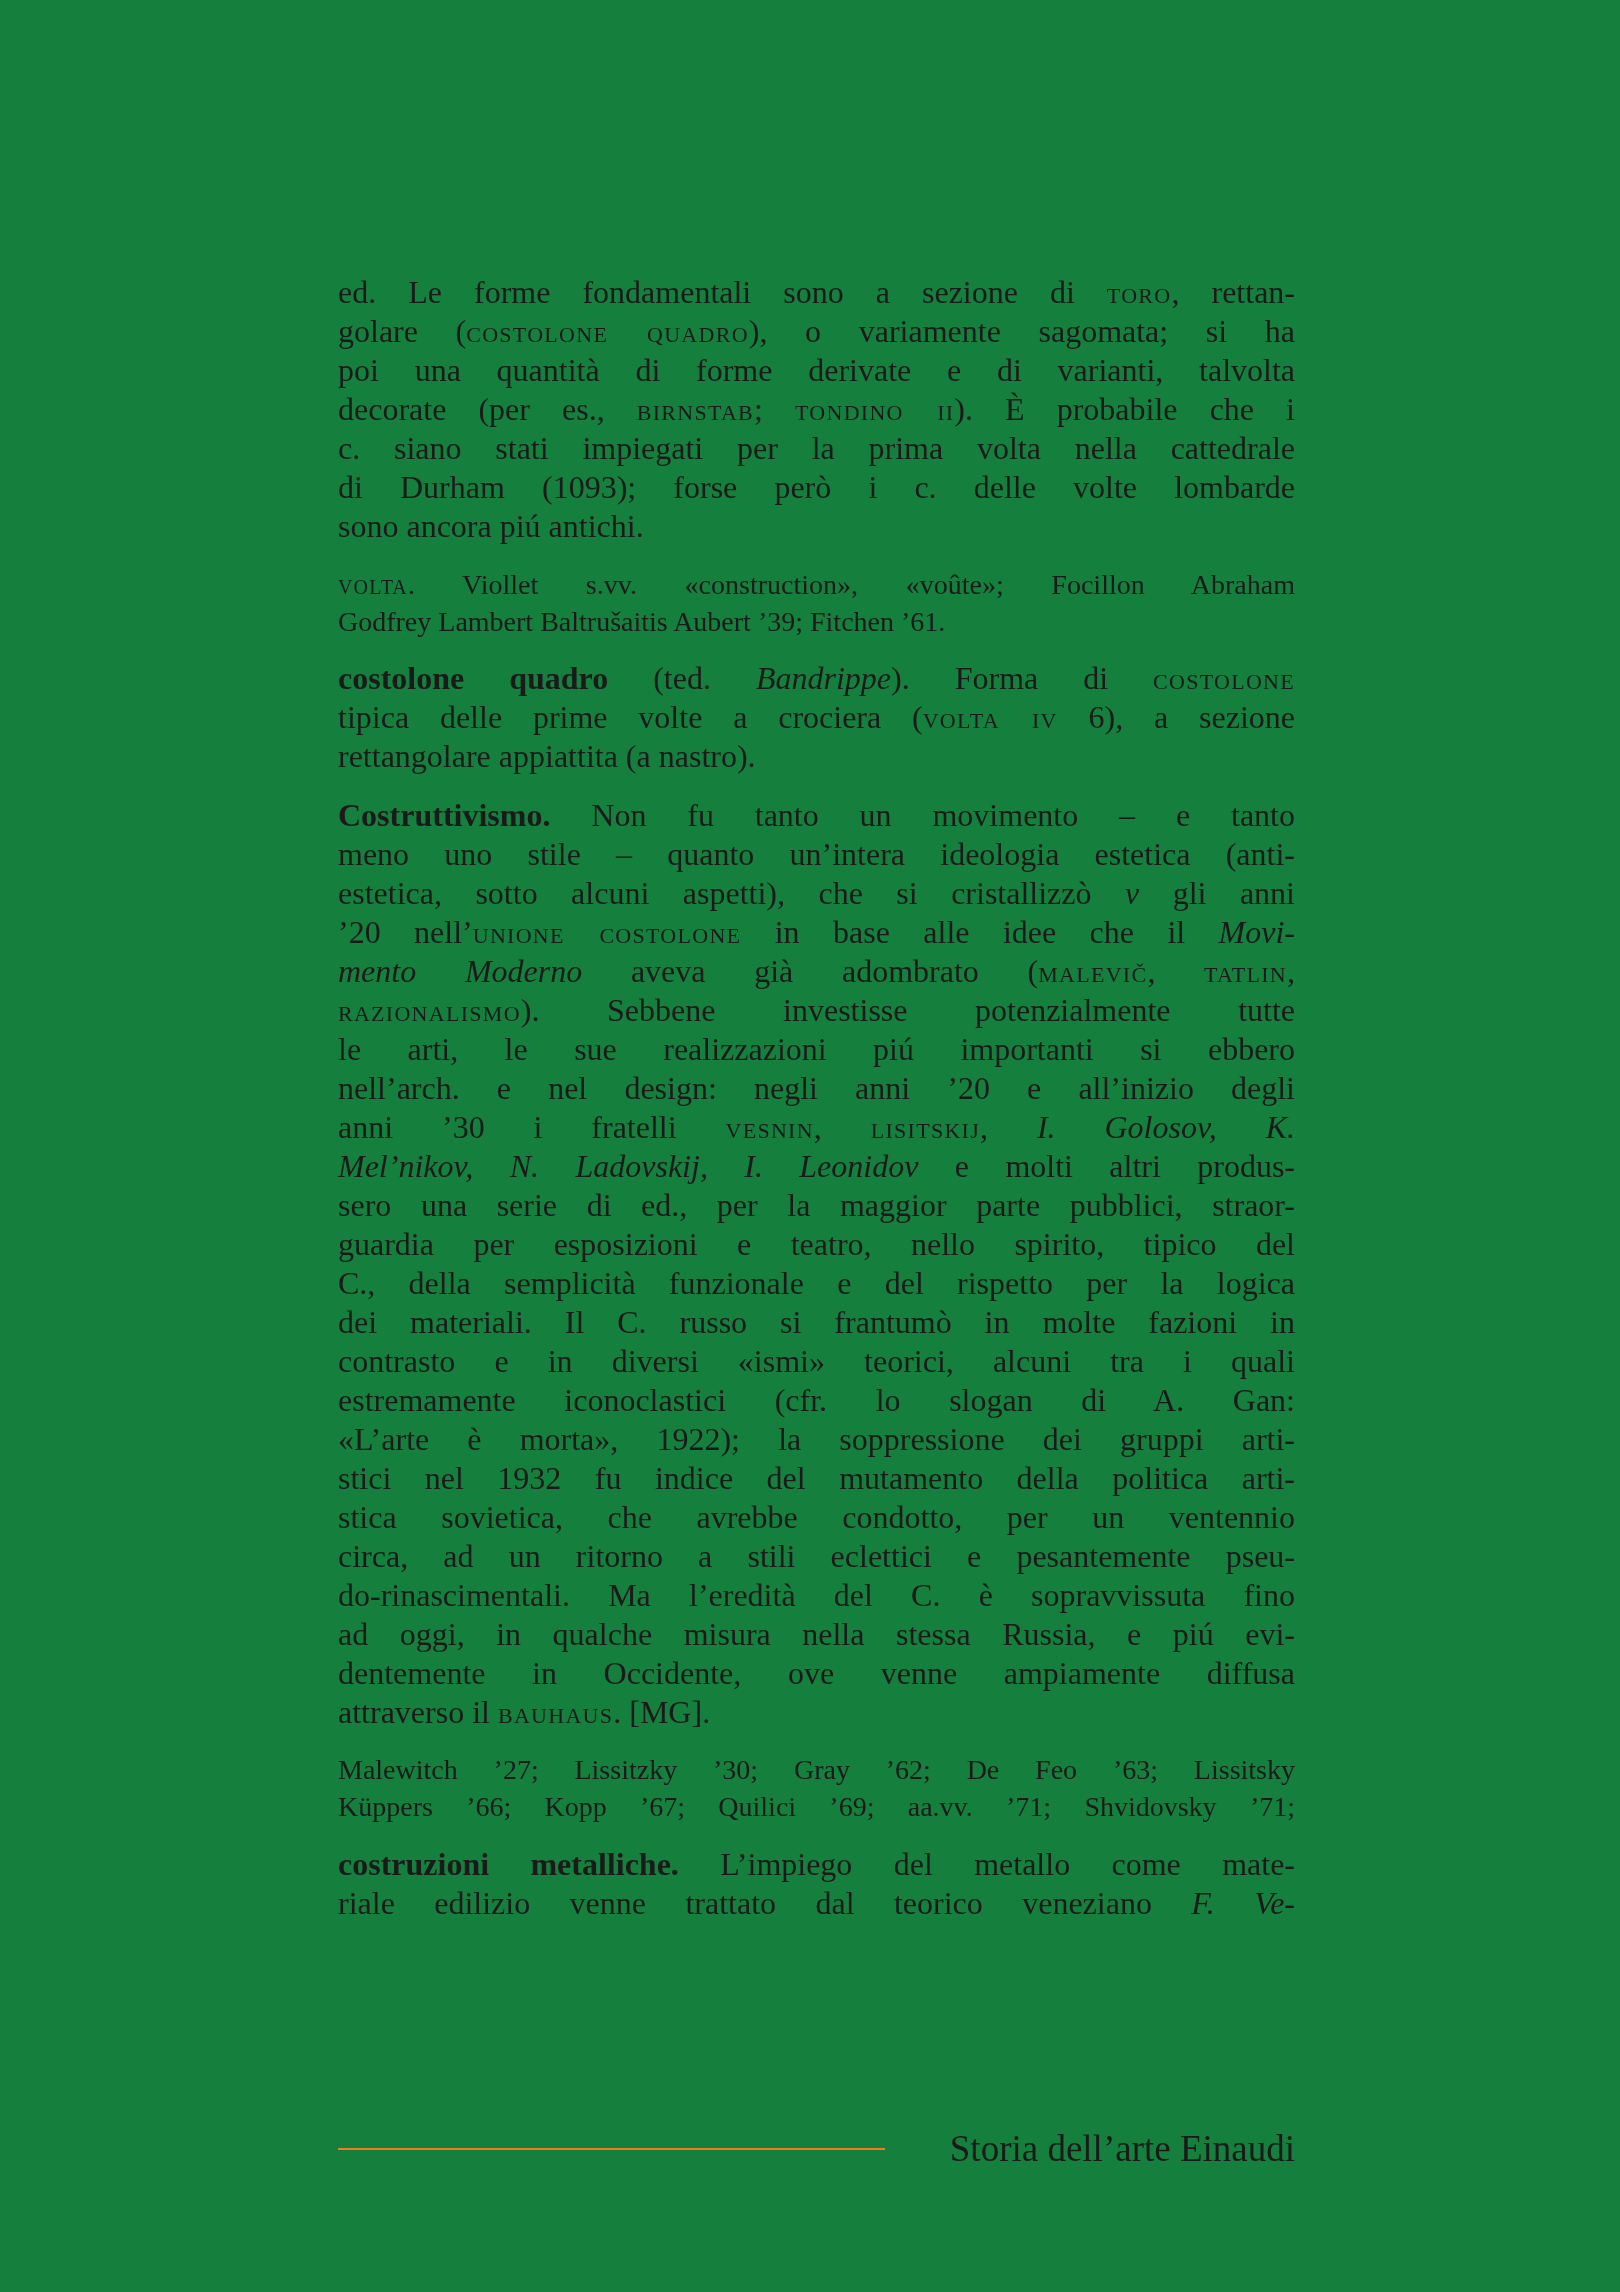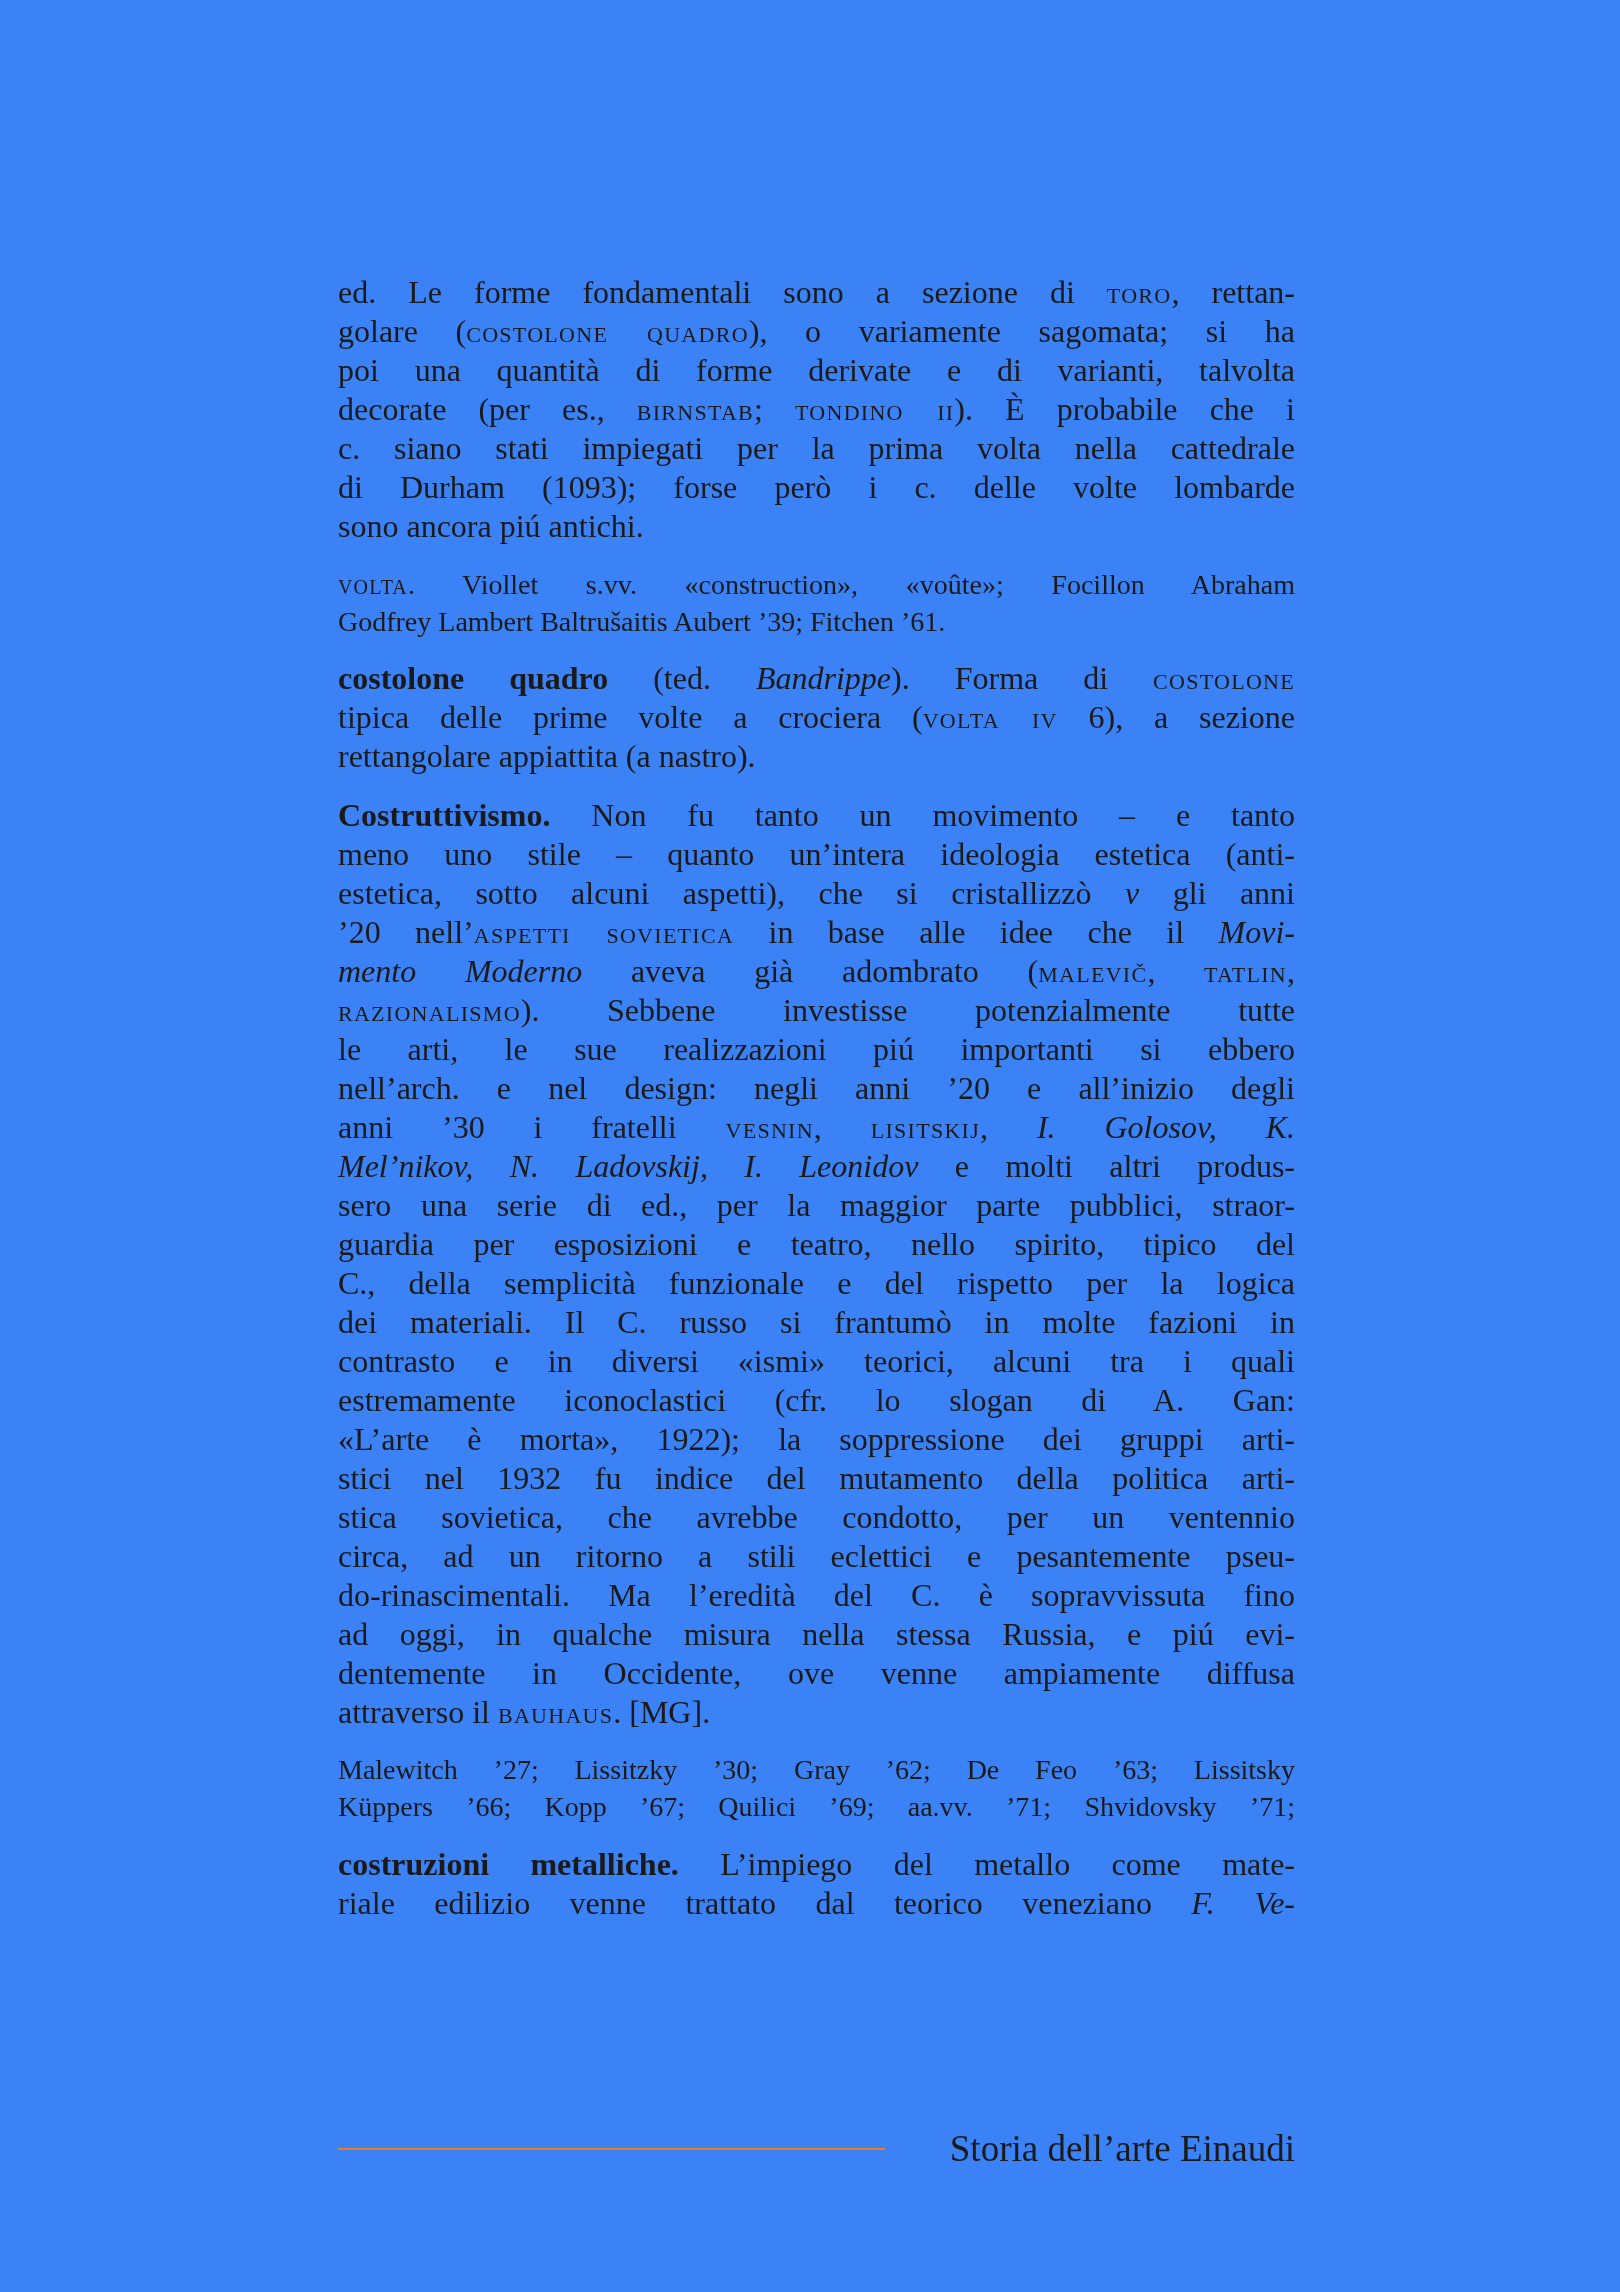--- a/index.html
+++ b/index.html
@@ -59,21 +59,21 @@
   }
   .footer-text {
     flex: 0 0 auto;
     font-size: 37px;
     white-space: nowrap;
   }
 </style>
 </head>
 <body>
 
-<div class="page" style="background: #3b82f6; color: rgb(26, 26, 26);">
+<div class="page" style="background: #15803d; color: rgb(26, 26, 26);">
   <div class="column">
       <div class="block body-block">
         <div class="line"><span class="r">ed. Le forme fondamentali sono a sezione di </span><span class="sc">toro</span><span class="r">, rettan-</span></div>
         <div class="line"><span class="r">golare (</span><span class="sc">costolone quadro</span><span class="r">), o variamente sagomata; si ha</span></div>
         <div class="line"><span class="r">poi una quantità di forme derivate e di varianti, talvolta</span></div>
         <div class="line"><span class="r">decorate (per es., </span><span class="sc">birnstab</span><span class="r">; </span><span class="sc">tondino ii</span><span class="r">). È probabile che i</span></div>
         <div class="line"><span class="r">c. siano stati impiegati per la prima volta nella cattedrale</span></div>
         <div class="line"><span class="r">di Durham (1093); forse però i c. delle volte lombarde</span></div>
         <div class="line natural"><span class="r">sono ancora piú antichi.</span></div>
       </div>
@@ -83,21 +83,21 @@
       </div>
       <div class="block body-block">
         <div class="line"><span class="b">costolone quadro</span><span class="r"> (ted. </span><span class="i">Bandrippe</span><span class="r">). Forma di </span><span class="sc">costolone</span></div>
         <div class="line"><span class="r">tipica delle prime volte a crociera (</span><span class="sc">volta iv</span><span class="r"> 6), a sezione</span></div>
         <div class="line natural"><span class="r">rettangolare appiattita (a nastro).</span></div>
       </div>
       <div class="block body-block">
         <div class="line"><span class="b">Costruttivismo.</span><span class="r"> Non fu tanto un movimento – e tanto</span></div>
         <div class="line"><span class="r">meno uno stile – quanto un’intera ideologia estetica (anti-</span></div>
         <div class="line"><span class="r">estetica, sotto alcuni aspetti), che si cristallizzò </span><span class="i">v</span><span class="r"> gli anni</span></div>
-        <div class="line"><span class="r">’20 nell’</span><span class="sc">aspetti sovietica</span><span class="r"> in base alle idee che il </span><span class="i">Movi-</span></div>
+        <div class="line"><span class="r">’20 nell’</span><span class="sc">unione costolone</span><span class="r"> in base alle idee che il </span><span class="i">Movi-</span></div>
         <div class="line"><span class="i">mento Moderno</span><span class="r"> aveva già adombrato (</span><span class="sc">malevič</span><span class="r">, </span><span class="sc">tatlin</span><span class="r">,</span></div>
         <div class="line"><span class="sc">razionalismo</span><span class="r">). Sebbene investisse potenzialmente tutte</span></div>
         <div class="line"><span class="r">le arti, le sue realizzazioni piú importanti si ebbero</span></div>
         <div class="line"><span class="r">nell’arch. e nel design: negli anni ’20 e all’inizio degli</span></div>
         <div class="line"><span class="r">anni ’30 i fratelli </span><span class="sc">vesnin</span><span class="r">, </span><span class="sc">lisitskij</span><span class="r">, </span><span class="i">I. Golosov, K.</span></div>
         <div class="line"><span class="i">Mel’nikov, N. Ladovskij, I. Leonidov</span><span class="r"> e molti altri produs-</span></div>
         <div class="line"><span class="r">sero una serie di ed., per la maggior parte pubblici, straor-</span></div>
         <div class="line"><span class="r">guardia per esposizioni e teatro, nello spirito, tipico del</span></div>
         <div class="line"><span class="r">C., della semplicità funzionale e del rispetto per la logica</span></div>
         <div class="line"><span class="r">dei materiali. Il C. russo si frantumò in molte fazioni in</span></div>

